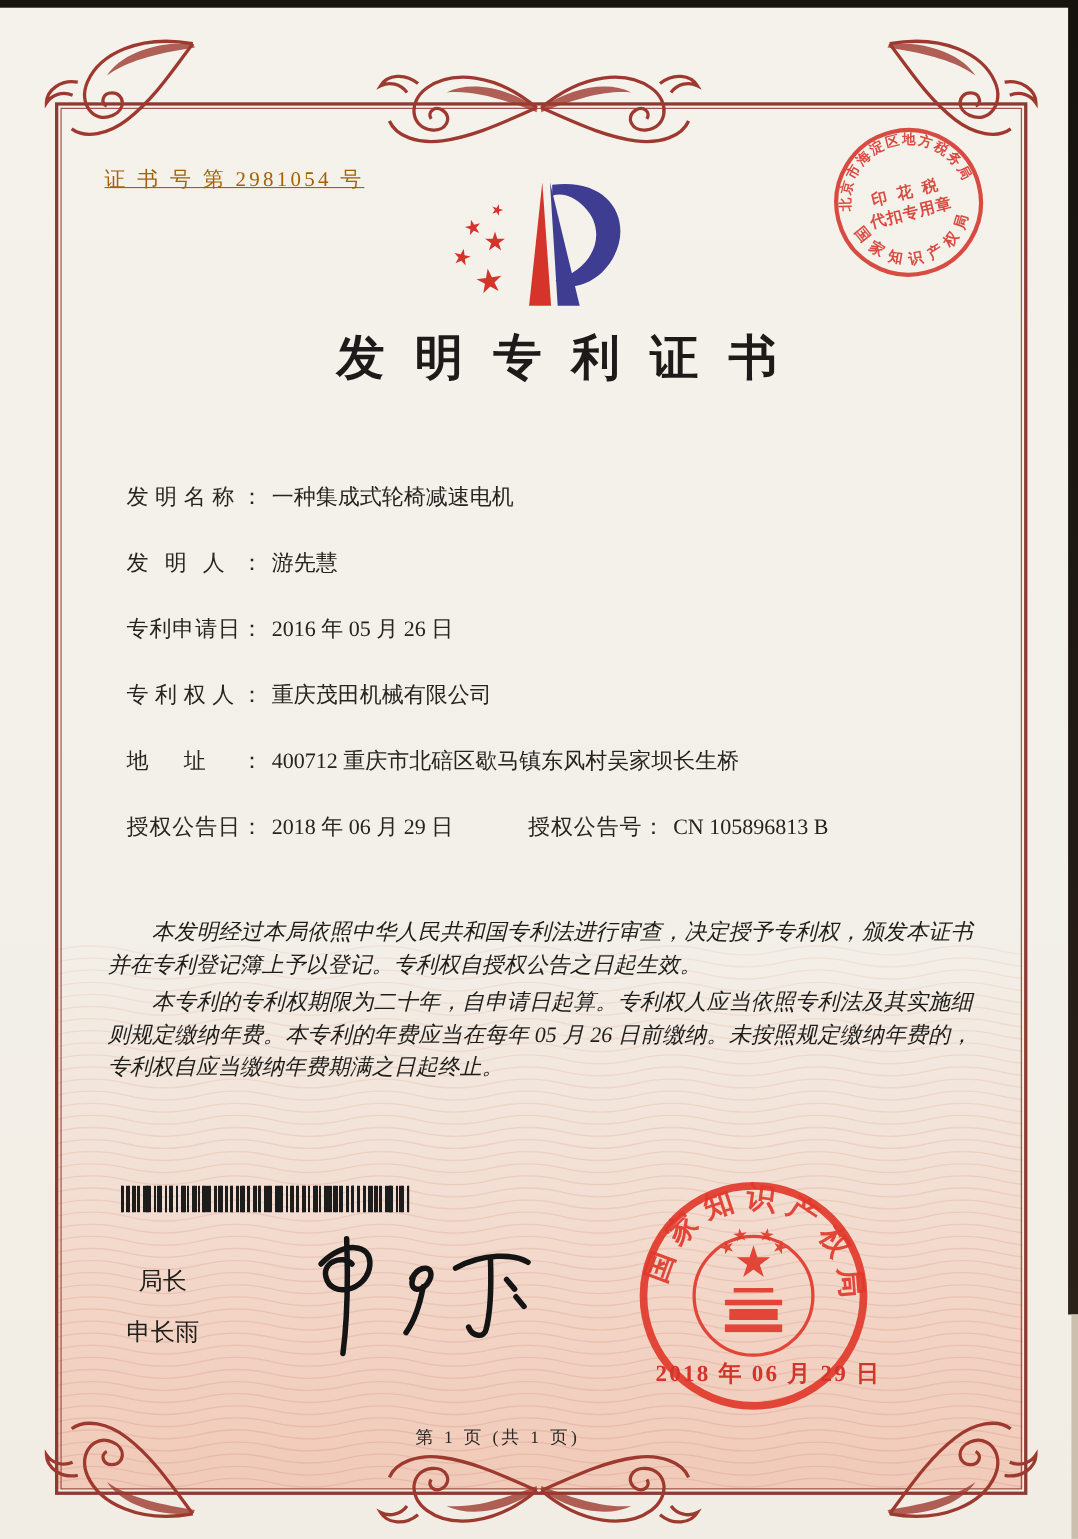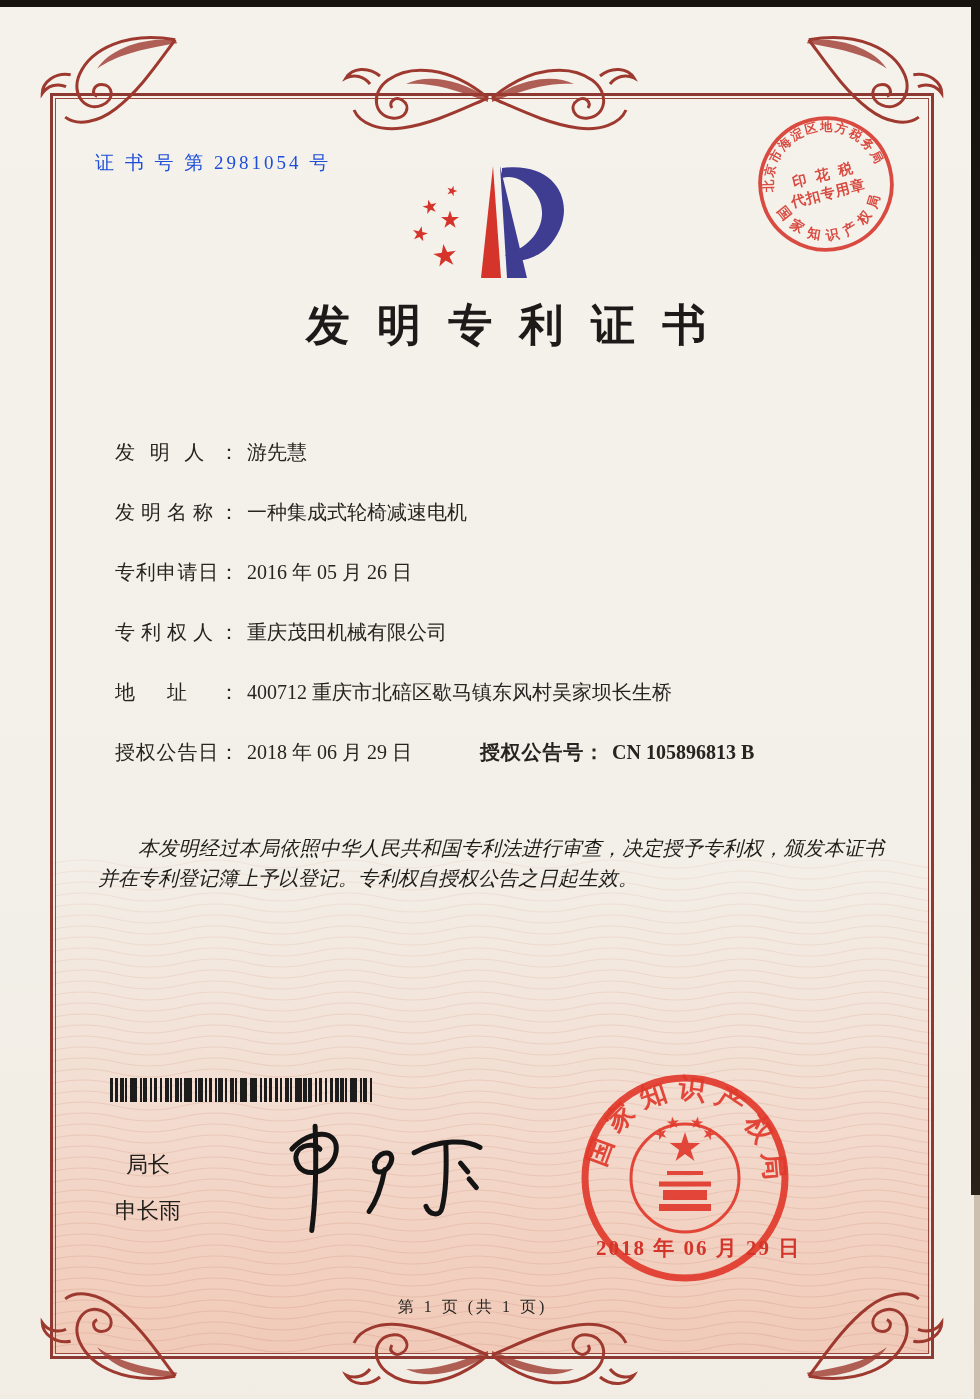--- a/index.html
+++ b/index.html
@@ -26,44 +26,44 @@
 
   .orn{position:absolute;pointer-events:none;}
   .orn-tl{left:38px;top:36px;transform:rotate(-30deg);}
   .orn-tr{left:796px;top:36px;transform:scaleX(-1) rotate(-30deg);}
   .orn-bl{left:38px;top:1296px;transform:scaleY(-1) rotate(-30deg);}
   .orn-br{left:796px;top:1296px;transform:scale(-1,-1) rotate(-30deg);}
   .orn-tc{left:340px;top:58px;}
   .orn-bc{left:340px;top:1311px;transform:scaleY(-1);}
 
   
-  .certno{position:absolute;left:95px;top:150px;font-size:19px;letter-spacing:3px;color:#1d4ed8;}
+  .certno{position:absolute;left:95px;top:150px;font-size:19px;letter-spacing:3px;color:#a16207;text-decoration:underline;}
   .title{position:absolute;left:0;top:296px;width:980px;text-align:center;
        font-size:44px;font-weight:bold;color:#1d1b19;letter-spacing:.62em;text-indent:.62em;padding-left:16px;}
   .fields{position:absolute;left:115px;top:422px;width:770px;font-size:20px;color:#262420;}
   .frow{height:60px;line-height:60px;position:relative;white-space:nowrap;}
   .lab{display:inline-block;width:124px;text-align:justify;text-align-last:justify;vertical-align:top;}
   .val{margin-left:8px;}
-  .g2{position:absolute;left:365px;top:0;font-weight:bold;}
+  .g2{position:absolute;left:365px;top:0;}
   .paras{position:absolute;left:98px;top:834px;width:786px;font-size:20px;line-height:29.5px;
        color:#1f1d1a;text-align:justify;font-style:italic;}
   .paras p{margin:0 0 4px 0;text-indent:2em;}
 
   .barcode{position:absolute;left:110px;top:1078px;width:262px;height:24px;background-color:transparent;
      background-image:
        repeating-linear-gradient(90deg,#1c1c1c 0 2px,transparent 2px 5px),
        repeating-linear-gradient(90deg,#1c1c1c 0 3px,transparent 3px 11px),
        repeating-linear-gradient(90deg,transparent 0 6px,#1c1c1c 6px 8px,transparent 8px 17px);}
 
   .officer{position:absolute;left:115px;top:1142px;font-size:22px;color:#23201c;line-height:46px;text-align:center;}
   .sig{position:absolute;left:255px;top:1116px;transform:rotate(-2deg);}
   .sealdate{position:absolute;left:596px;top:1234px;font-size:21px;color:#d4352b;
        letter-spacing:2px;font-weight:bold;}
   .footer{position:absolute;left:0;top:1297px;width:905px;text-align:center;
-       font-size:16px;letter-spacing:3px;color:#2a2824;padding-left:20px;}
+       font-size:16px;letter-spacing:3px;color:#2a2824;}
 
   .stamp{position:absolute;left:745px;top:103px;}
   .seal{position:absolute;left:577px;top:1070px;}
   svg text{font-family:"Liberation Serif","DejaVu Serif",serif;}
 </style>
 </head>
 <body>
 
 <svg width="0" height="0" style="position:absolute" aria-hidden="true">
   <defs>
@@ -182,44 +182,45 @@
   <use href="#st" transform="translate(25,49) scale(.75) rotate(-14)" fill="#d5342b"></use>
   <use href="#st" transform="translate(45,62) scale(.95)" fill="#d5342b"></use>
   <use href="#st" transform="translate(15,76) scale(.8) rotate(12)" fill="#d5342b"></use>
   <use href="#st" transform="translate(40,98) scale(1.2) rotate(-8)" fill="#d5342b"></use>
 </svg>
 
 <div class="title">发明专利证书</div>
 
 <div class="fields">
   <div class="frow">
+    <span class="lab">发明名称：</span><span class="val">一种集成式轮椅减速电机</span>
+  </div>
+  <div class="frow">
     <span class="lab">发明人：</span><span class="val">游先慧</span>
-  </div>
-  <div class="frow">
-    <span class="lab">发明名称：</span><span class="val">一种集成式轮椅减速电机</span>
   </div>
   <div class="frow">
     <span class="lab">专利申请日：</span><span class="val">2016 年 05 月 26 日</span>
   </div>
   <div class="frow">
     <span class="lab">专利权人：</span><span class="val">重庆茂田机械有限公司</span>
   </div>
   <div class="frow">
     <span class="lab">地址：</span><span class="val">400712 重庆市北碚区歇马镇东风村吴家坝长生桥</span>
   </div>
   <div class="frow">
     <span class="lab">授权公告日：</span><span class="val">2018 年 06 月 29 日</span>
     <span class="g2">
       <span class="lab">授权公告号：</span><span class="val">CN 105896813 B</span>
     </span>
   </div>
 </div>
 
 <div class="paras">
   <p>本发明经过本局依照中华人民共和国专利法进行审查，决定授予专利权，颁发本证书并在专利登记簿上予以登记。专利权自授权公告之日起生效。</p>
+  <p>本专利的专利权期限为二十年，自申请日起算。专利权人应当依照专利法及其实施细则规定缴纳年费。本专利的年费应当在每年 05 月 26 日前缴纳。未按照规定缴纳年费的，专利权自应当缴纳年费期满之日起终止。</p>
 </div>
 
 <div class="barcode"></div>
 
 <div class="officer">
   <div>局长</div>
   <div>申长雨</div>
 </div>
 
 <svg class="sig" width="250" height="125" viewBox="0 0 250 125">

